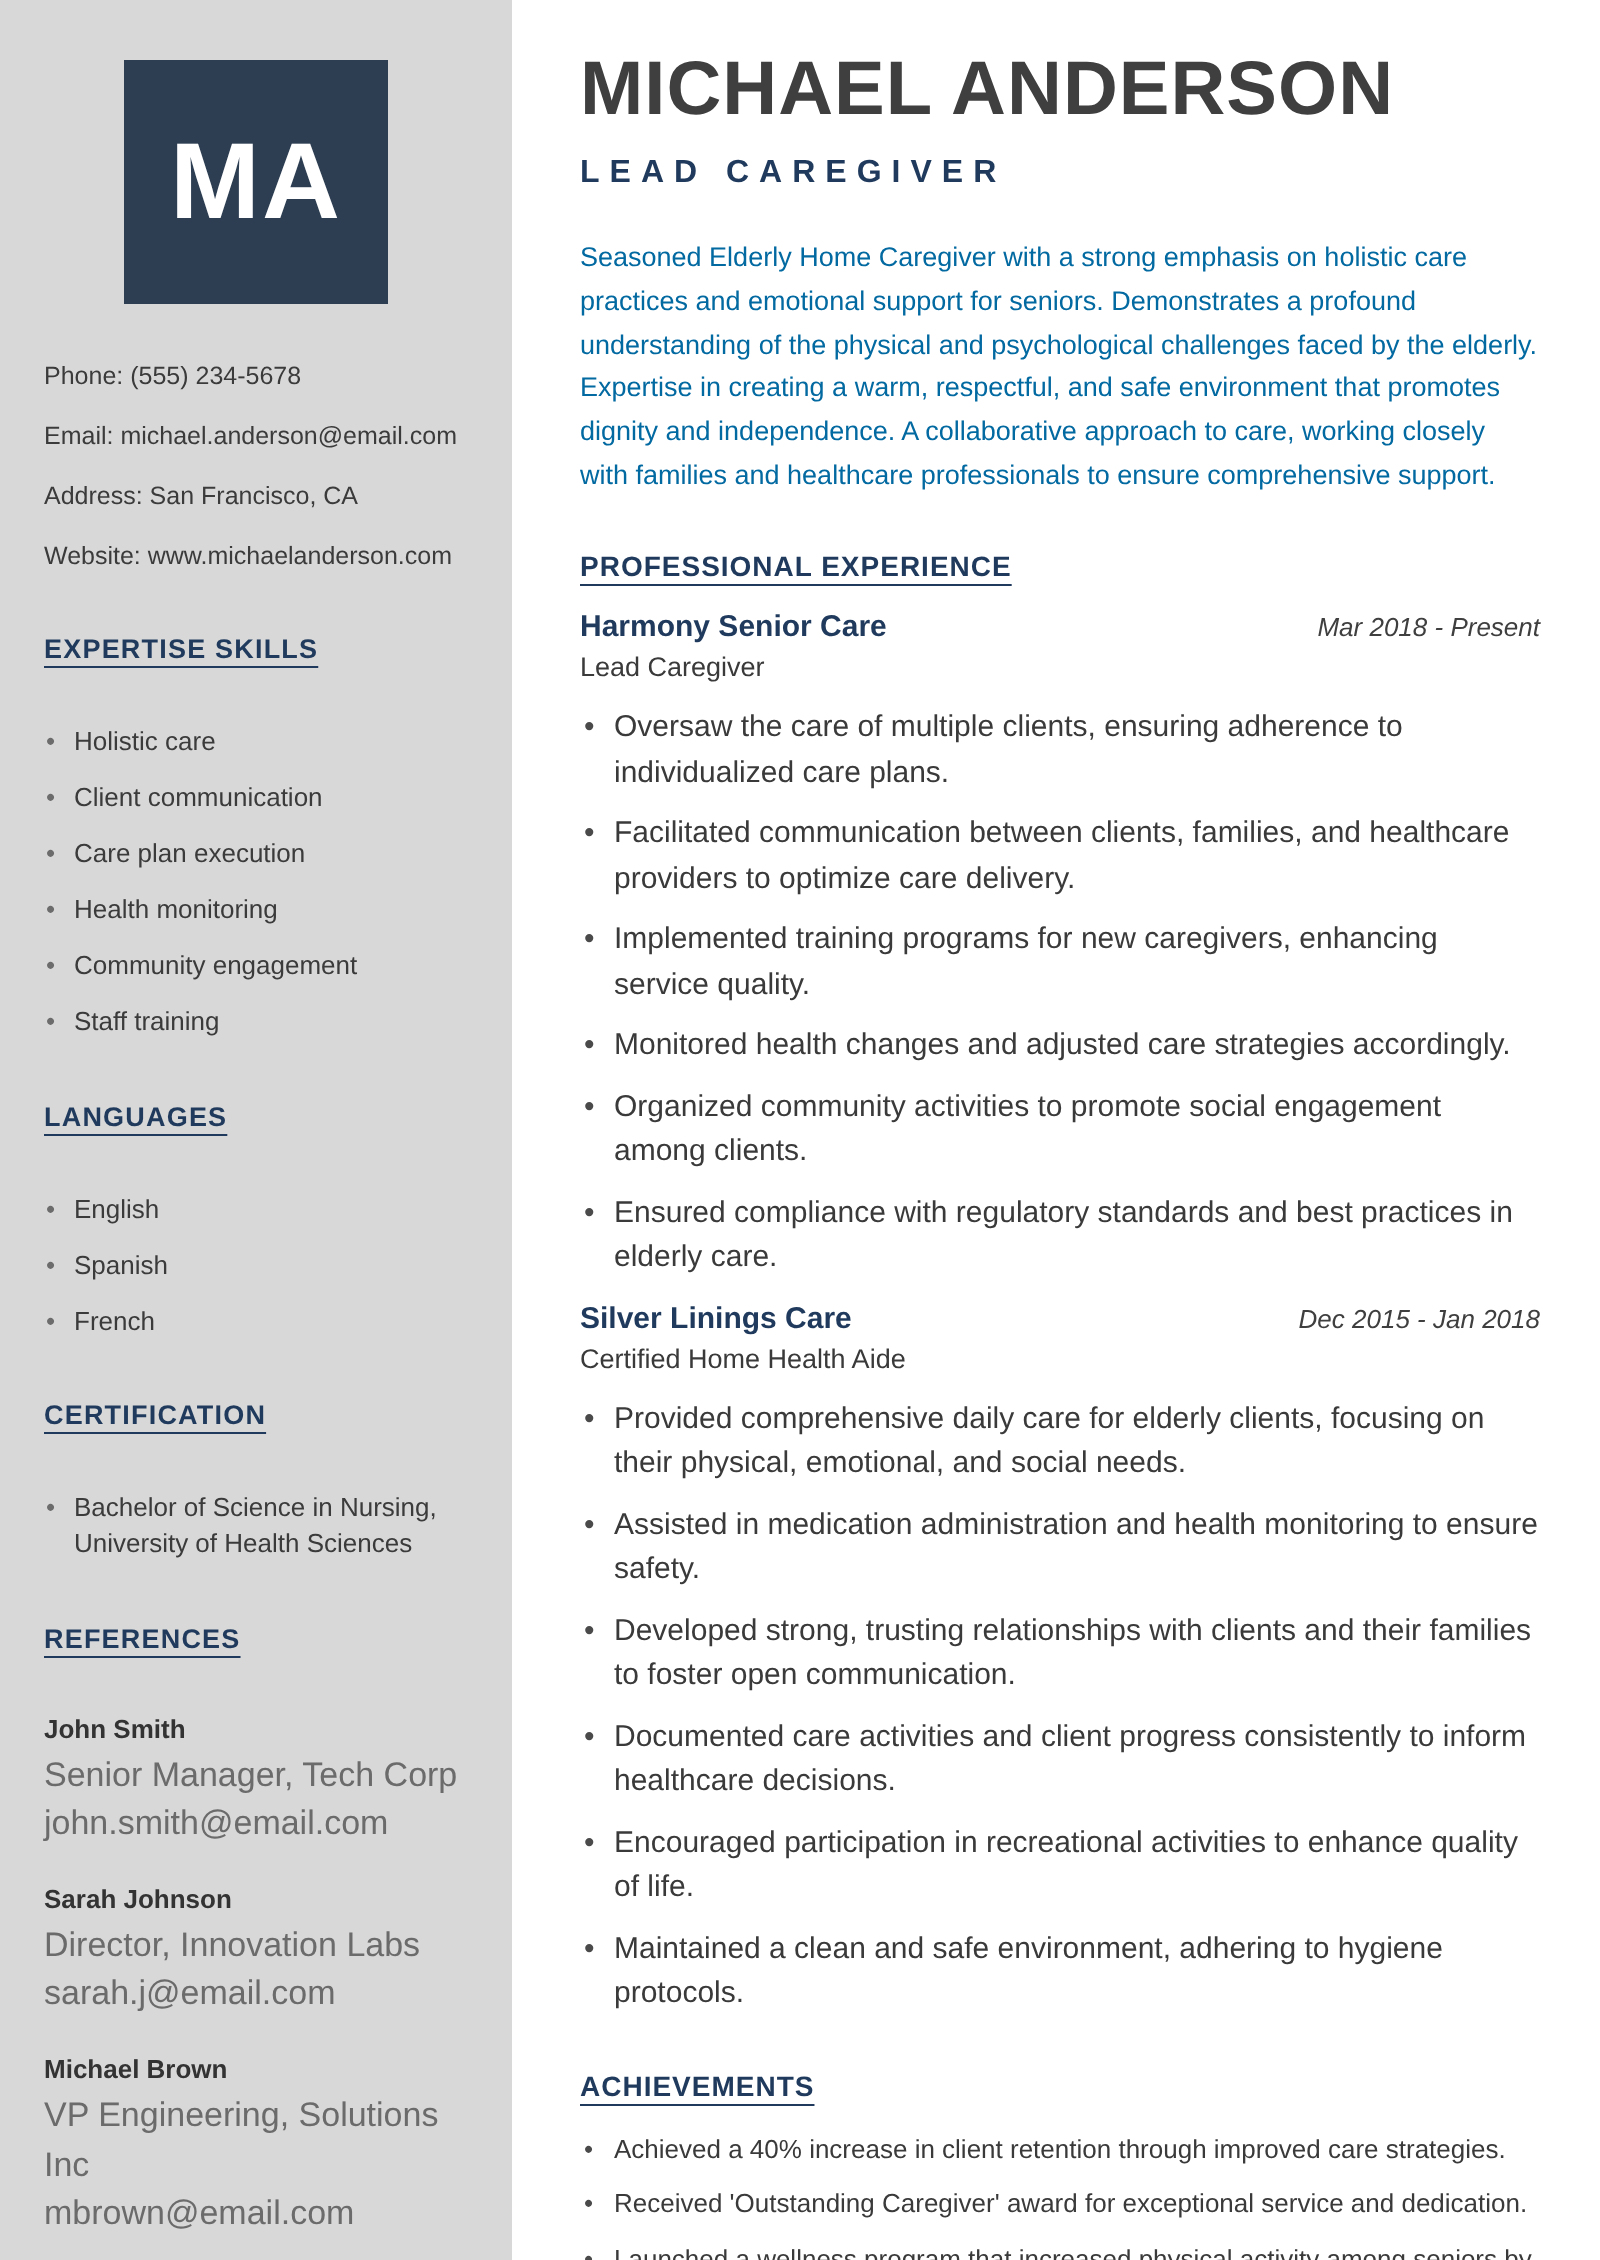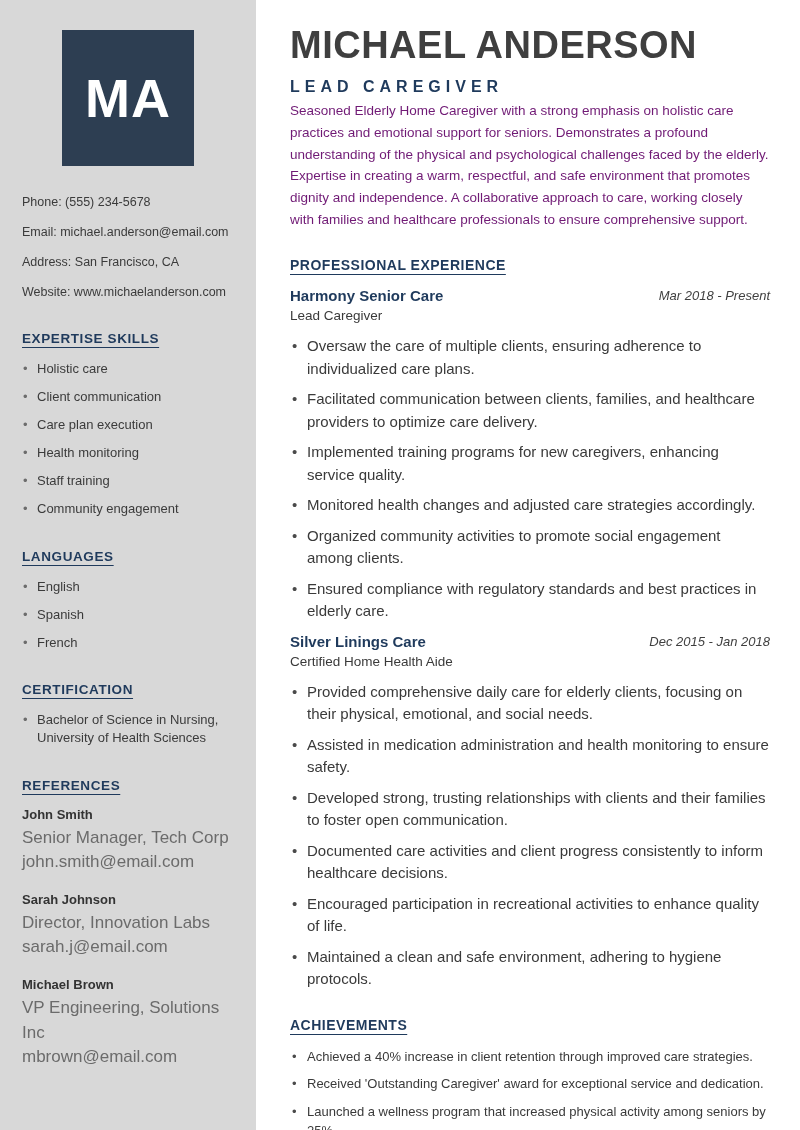--- a/index.html
+++ b/index.html
@@ -16,21 +16,21 @@
 
   
   .sidebar {
     width: 256px;
     flex: 0 0 256px;
     background: #d8d8d8;
     padding: 30px 22px 20px 22px;
   }
   .monogram {
     width: 132px;
-    height: 136px;
+    height: 122px;
     margin: 0 auto;
     background: #2d3e52;
     display: flex;
     align-items: center;
     justify-content: center;
   }
   .monogram span {
     color: #ffffff;
     font-size: 54px;
     font-weight: 700;
@@ -44,21 +44,21 @@
     line-height: 1.35;
   }
   .side-section { margin-top: 30px; }
   .side-title {
     color: #1f3a5c;
     font-size: 13.5px;
     font-weight: 700;
     letter-spacing: 0.6px;
     text-decoration: underline;
     text-underline-offset: 4px;
-    margin-bottom: 14px;
+    margin-bottom: 30px;
   }
   .side-list { list-style: none; }
   .side-list li {
     position: relative;
     padding-left: 15px;
     font-size: 13px;
     color: #3b3b3b;
     margin-bottom: 10px;
     line-height: 1.4;
   }
@@ -95,23 +95,23 @@
     line-height: 1.05;
   }
   .job-title-top {
     margin-top: 12px;
     font-size: 16px;
     font-weight: 600;
     color: #1f3a5c;
     letter-spacing: 5px;
   }
   .summary {
-    margin-top: 4px;
+    margin-top: 22px;
     font-size: 13.5px;
-    color: #701a75;
+    color: #0369a1;
     line-height: 1.62;
     max-width: 482px;
   }
   .section-heading {
     margin-top: 26px;
     margin-bottom: 14px;
     color: #1f3a5c;
     font-size: 14px;
     font-weight: 700;
     letter-spacing: 0.5px;
@@ -180,22 +180,22 @@
       <div class="contact-line">Website: www.michaelanderson.com</div>
     </div>
 
     <section class="side-section">
       <h3 class="side-title">EXPERTISE SKILLS</h3>
       <ul class="side-list">
         <li>Holistic care</li>
         <li>Client communication</li>
         <li>Care plan execution</li>
         <li>Health monitoring</li>
+        <li>Community engagement</li>
         <li>Staff training</li>
-        <li>Community engagement</li>
       </ul>
     </section>
 
     <section class="side-section">
       <h3 class="side-title">LANGUAGES</h3>
       <ul class="side-list">
         <li>English</li>
         <li>Spanish</li>
         <li>French</li>
       </ul>

